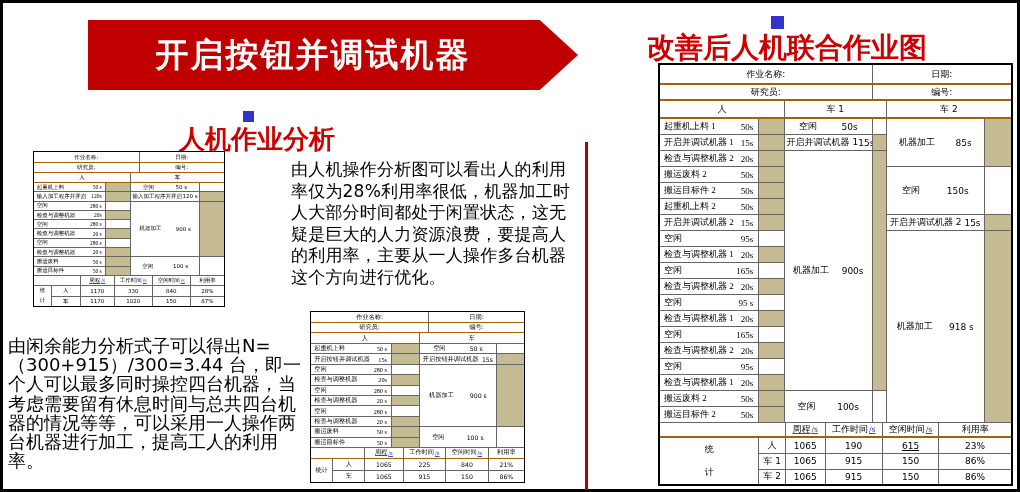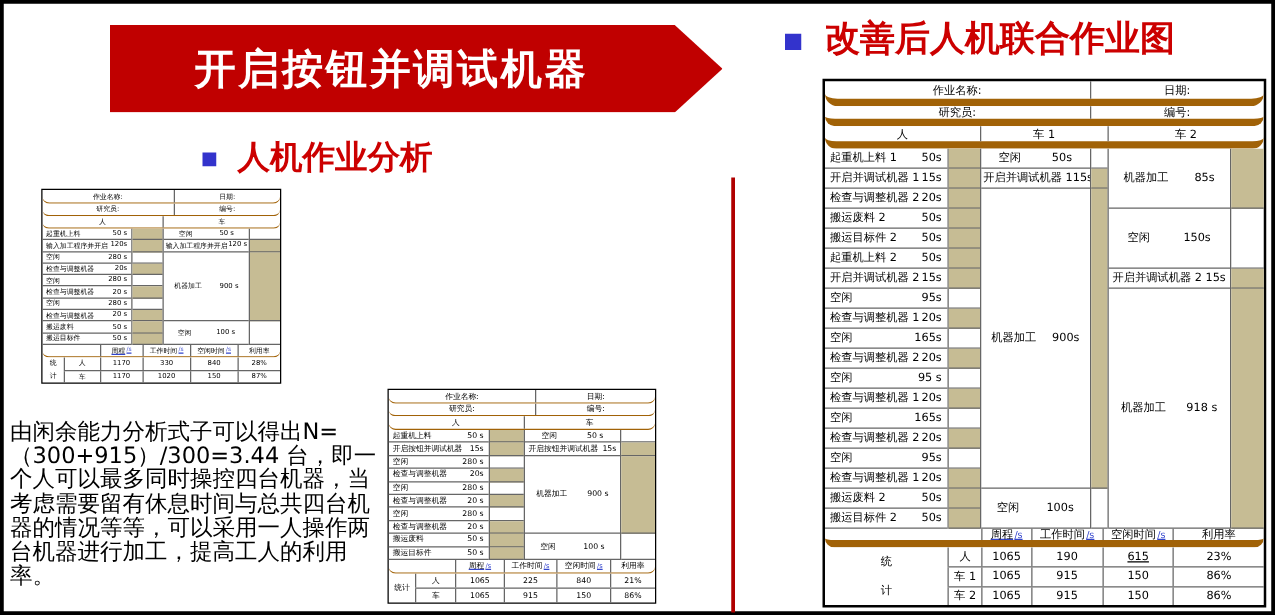--- a/index.html
+++ b/index.html
@@ -13,46 +13,46 @@
     position:absolute;left:88px;top:20px;width:490px;height:70px;
     background:#C00000;
     clip-path:polygon(0 0,92.2% 0,100% 50%,92.2% 100%,0 100%);
     display:flex;align-items:center;justify-content:center;
   }
   .banner span{
     color:#fff;font-size:33px;font-weight:bold;letter-spacing:2px;
     padding-right:40px;white-space:nowrap;
   }
   .divider{position:absolute;left:585px;top:142px;width:3px;height:348px;background:#B00000;}
-  .heading{position:absolute;display:flex;align-items:center;}
+  .heading{position:absolute;display:flex;align-items:center;flex-direction:column;}
   .heading .bullet{background:#3333CC;flex:none;}
   .heading .htext{color:#CC0000;font-weight:bold;white-space:nowrap;}
   #heading-left{left:162px;top:108px;}
   #heading-left .bullet{width:11px;height:11px;margin-top:3px;}
   #heading-left .htext{font-size:26px;margin-left:17px;}
   #heading-right{left:628px;top:12px;}
   #heading-right .bullet{width:13px;height:13px;margin-top:4px;}
   #heading-right .htext{font-size:28px;margin-left:19px;}
   .para{position:absolute;color:#000;text-align:left;}
   #para-analysis{left:291px;top:159px;width:292px;font-size:17px;line-height:21.5px;letter-spacing:0.2px;}
   #para-capacity{left:8px;top:336px;width:296px;font-size:18px;line-height:19.2px;font-weight:500;}
 
   
   .mmt{position:absolute;background:#fff;border:1px solid #000;box-sizing:border-box;color:#000;}
   .mmt.large{border-width:2px;}
-  .mmt-row{display:flex;box-sizing:border-box;border-bottom:6px solid #a16207;border-radius:10px;}
+  .mmt-row{display:flex;box-sizing:border-box;border-bottom:2px solid #a16207;}
   .mmt.small .mmt-row{border-bottom-width:0.5px;}
   .cell{box-sizing:border-box;display:flex;align-items:center;justify-content:center;overflow:hidden;white-space:nowrap;}
   .bl{border-left:1px solid #666;}
   .mmt.small .bl{border-left-width:0.5px;}
   .mmt-body{display:flex;}
   .mmt-col{display:flex;flex-direction:column;box-sizing:border-box;}
   .mcell{box-sizing:border-box;border-bottom:1px solid #666;display:flex;align-items:center;flex:none;overflow:hidden;white-space:nowrap;}
   .mmt.small .mcell{border-bottom-width:0.5px;}
-  .prow{justify-content:space-between;padding:0 5% 0 4%;}
+  .prow{justify-content:space-between;padding:0 5% 0 4%;font-family:Liberation Serif, serif;}
   .mrow{justify-content:space-around;padding:0 2%;}
   .icell{box-sizing:border-box;border-bottom:1px solid #666;flex:none;}
   .mmt.small .icell{border-bottom-width:0.5px;}
   .busy{background:#C6BC94;}
   .mmt-sum{display:flex;box-sizing:border-box;border-bottom:none;}
   .statcol{box-sizing:border-box;display:flex;flex-direction:column;align-items:center;justify-content:space-around;}
   .sumgrid{flex:1;display:flex;flex-direction:column;}
   .sumrow{display:flex;box-sizing:border-box;flex:none;}
   .sumrow + .sumrow{border-top:1px solid #666;}
   .mmt.small .sumrow + .sumrow{border-top-width:0.5px;}
@@ -73,20 +73,21 @@
   <div class="heading" id="heading-left">
     <span class="bullet" style="background: rgb(51, 51, 204);"></span>
     <span class="htext" style="color: rgb(204, 0, 0);">人机作业分析</span>
   </div>
 
   <div class="heading" id="heading-right">
     <span class="bullet" style="background: rgb(51, 51, 204);"></span>
     <span class="htext" style="color: rgb(204, 0, 0);">改善后人机联合作业图</span>
   </div>
 
+  <div class="para" id="para-analysis">由人机操作分析图可以看出人的利用率仅为28%利用率很低，机器加工时人大部分时间都处于闲置状态，这无疑是巨大的人力资源浪费，要提高人的利用率，主要从一人操作多台机器这个方向进行优化。</div>
   <div class="para" id="para-capacity">由闲余能力分析式子可以得出N=（300+915）/300=3.44 台，即一个人可以最多同时操控四台机器，当考虑需要留有休息时间与总共四台机器的情况等等，可以采用一人操作两台机器进行加工，提高工人的利用率。</div>
 
   <div class="mmt small" id="mmt-before-single" style="left: 33px; top: 151px; width: 192px; font-size: 5.5px;">
       <div class="mmt-row" style="height: 11px;">
         <div class="cell" style="width: 55%;">作业名称:</div>
         <div class="cell bl" style="flex: 1 1 0%;">日期:</div>
       </div>
       <div class="mmt-row" style="height: 10px;">
         <div class="cell" style="width: 55%;">研究员:</div>
         <div class="cell bl" style="flex: 1 1 0%;">编号:</div>

